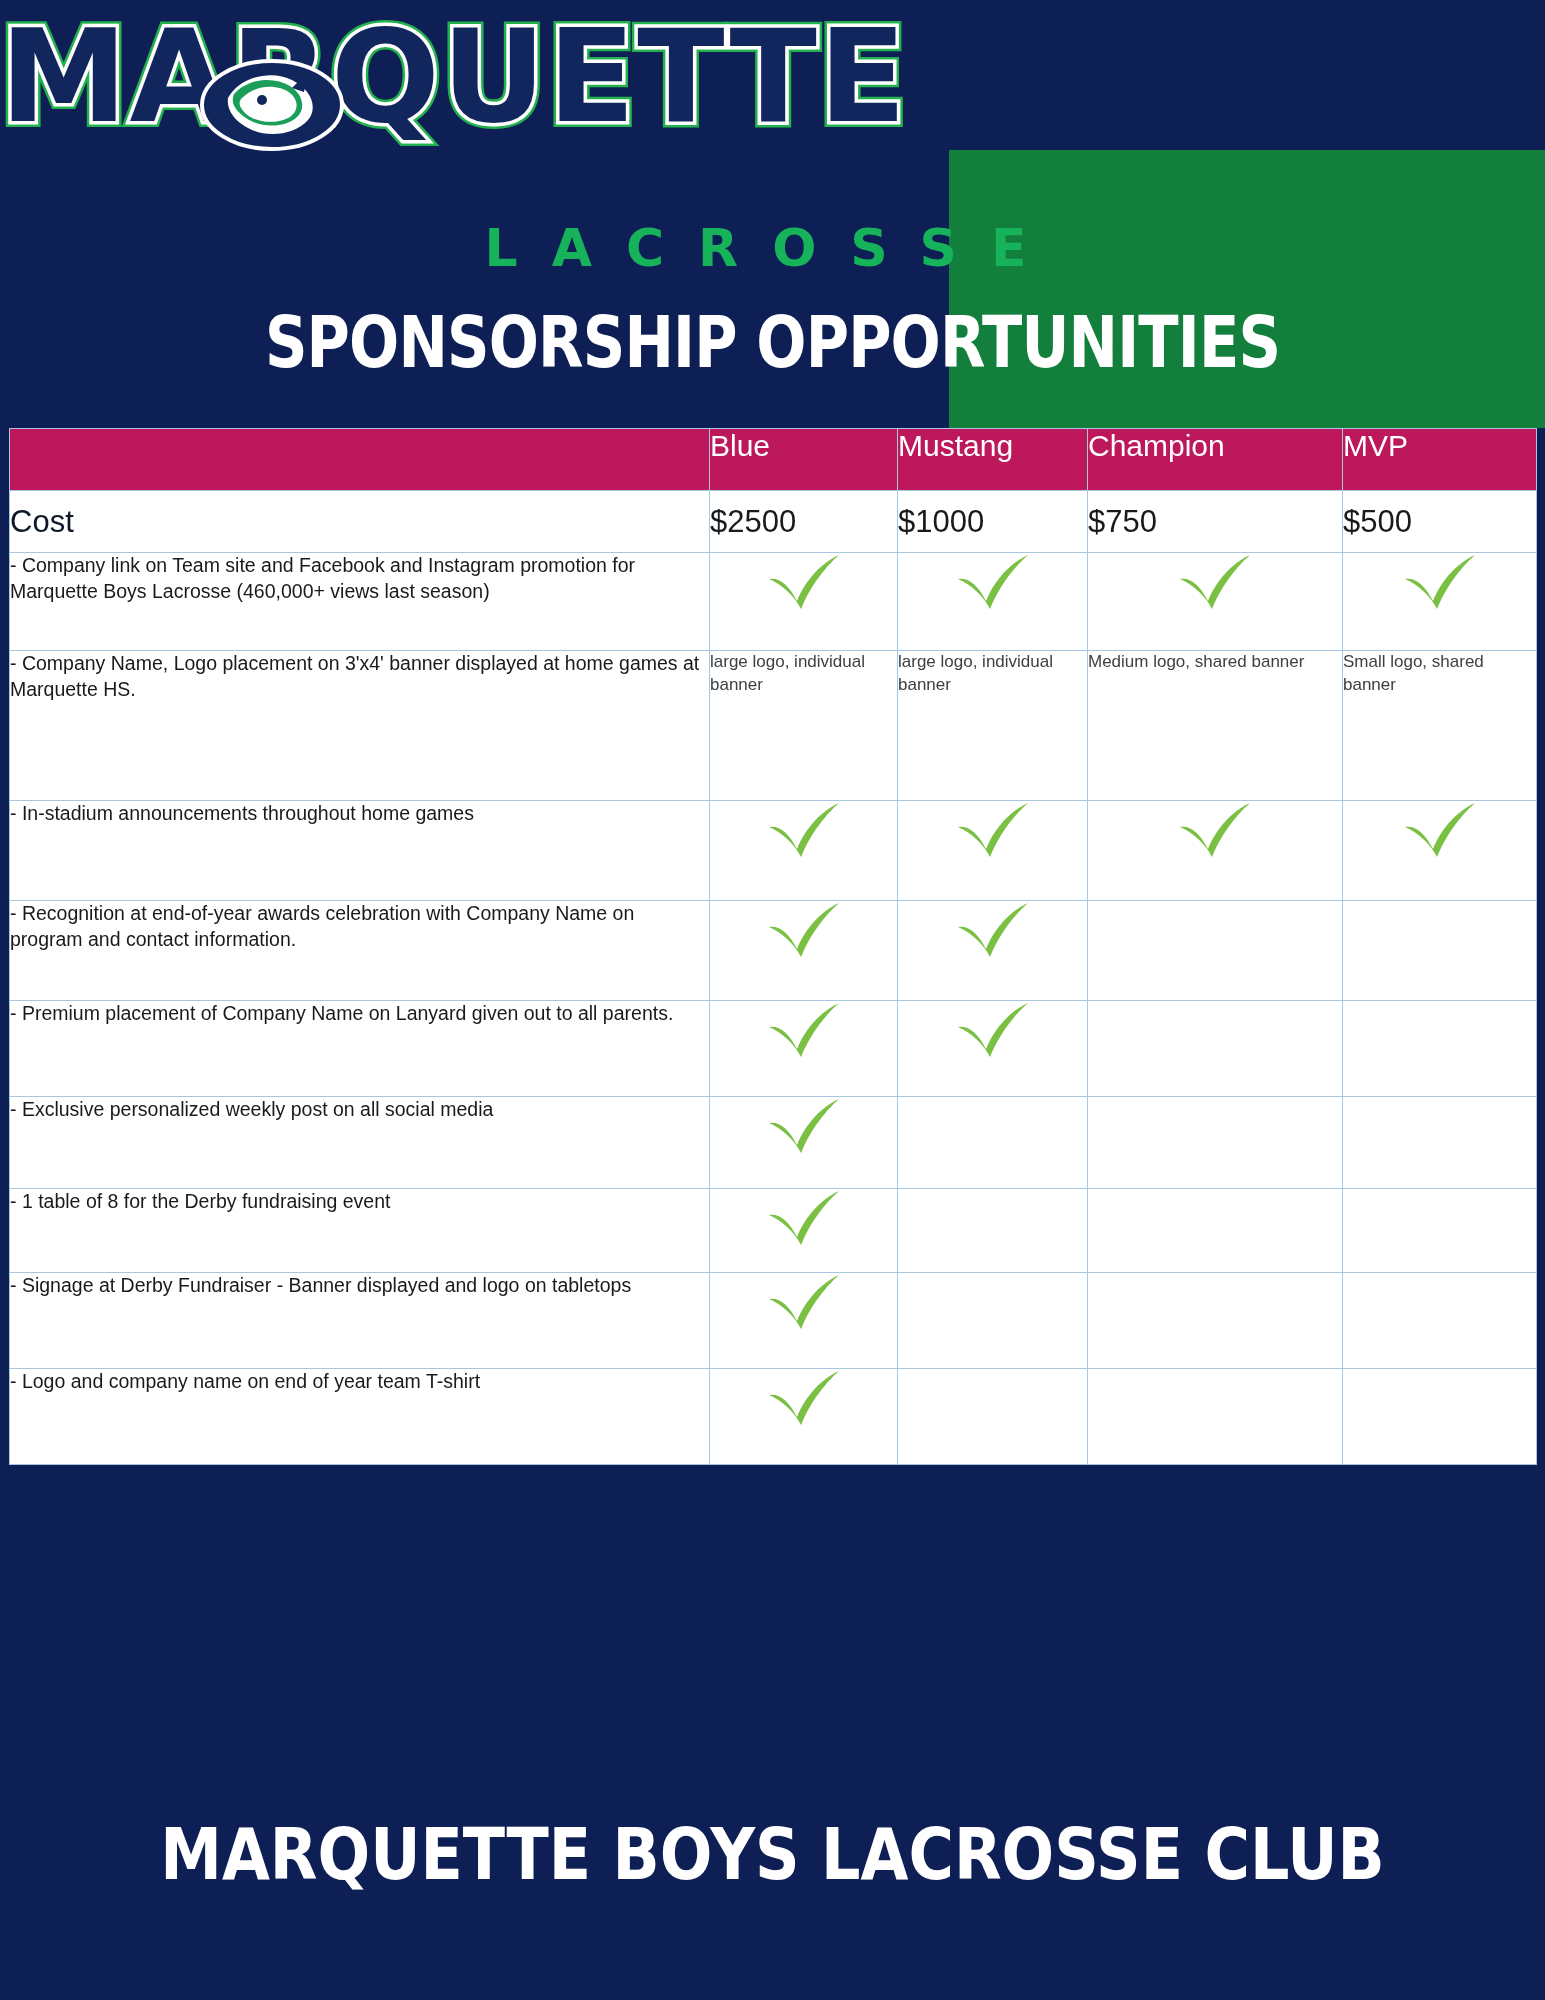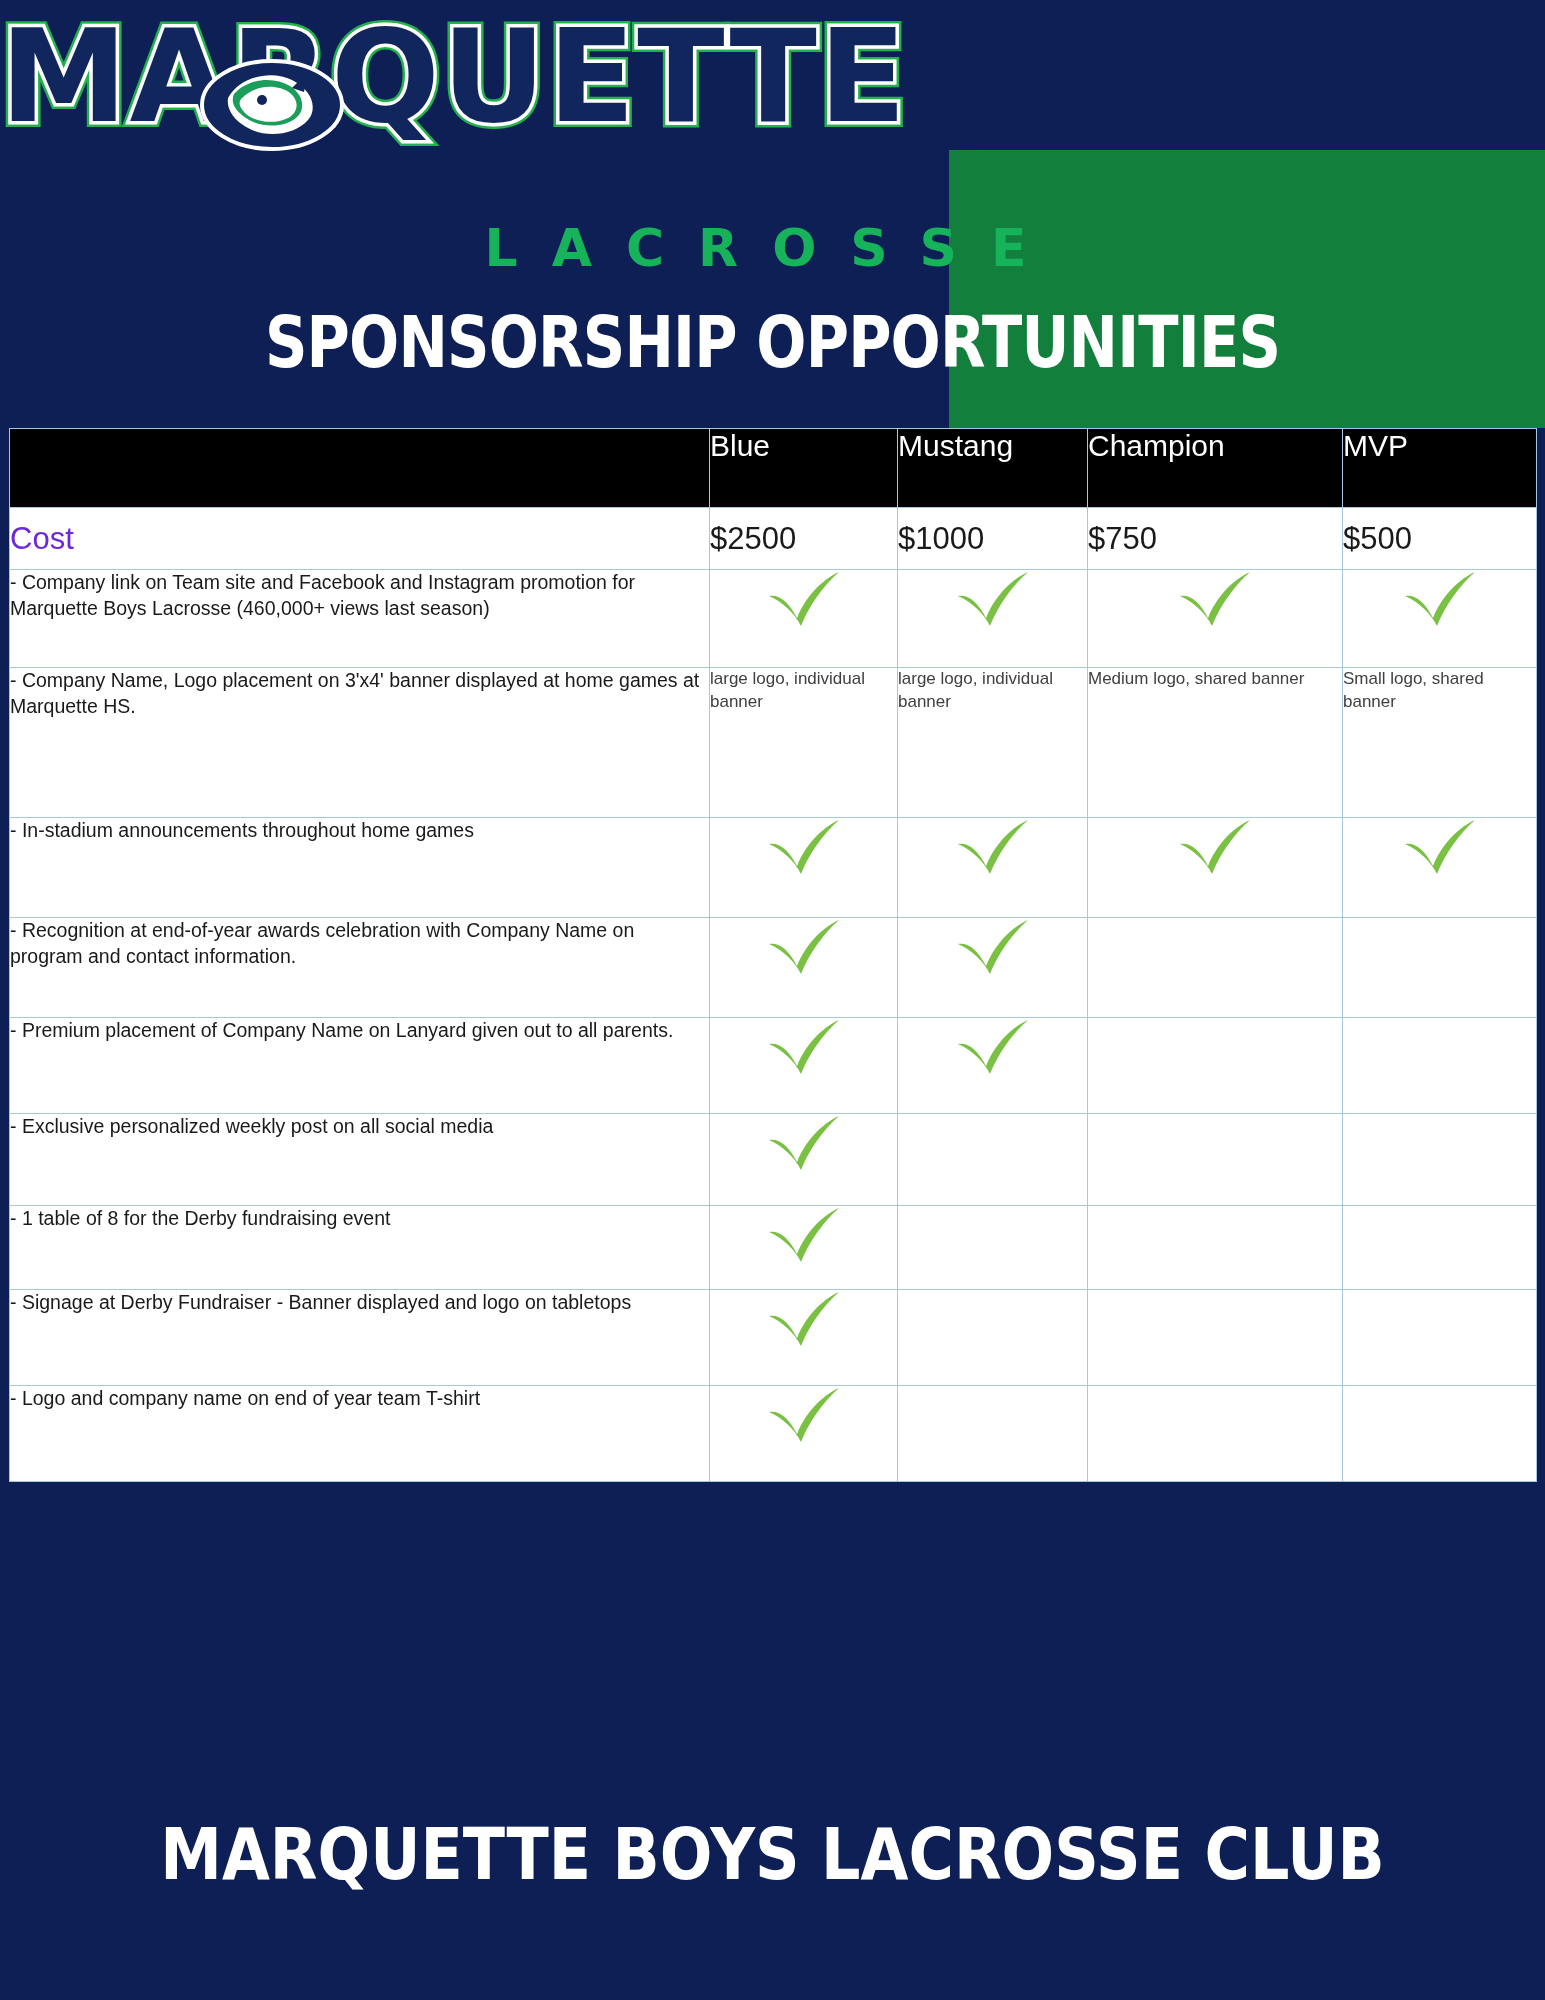--- a/index.html
+++ b/index.html
@@ -116,43 +116,43 @@
     width: 1527px;
     table-layout: fixed;
     background: #ffffff;
   }
   table.sponsor-table td, table.sponsor-table th {
     border: 1px solid #a9c6e0;
     vertical-align: top;
     padding: 0;
   }
   thead th {
-    background: #000000;
+    background: #be185d;
     color: #ffffff;
     font-weight: normal;
     font-size: 30px;
     text-align: left;
     padding: 10px 0 10px 14px;
-    height: 79px;
+    height: 62px;
     border: 1px solid #172d70;
     vertical-align: middle;
     margin-left: 28px;
   }
   thead th.blank-head { width: 700px; }
   .col-tier { width: 206px; }
   .col-tier3 { width: 235px; }
   .col-tier4 { width: 180px; }
 
   tr.cost-row td {
     height: 62px;
     vertical-align: middle;
   }
   .cost-label {
     font-size: 31px;
-    color: #6d28d9;
+    color: #0f172a;
     padding: 6px 0 6px 12px;
   }
   .cost-val {
     font-size: 31px;
     color: #1a1a1a;
     text-align: left;
   }
 
   .feature {
     font-size: 19.5px;

